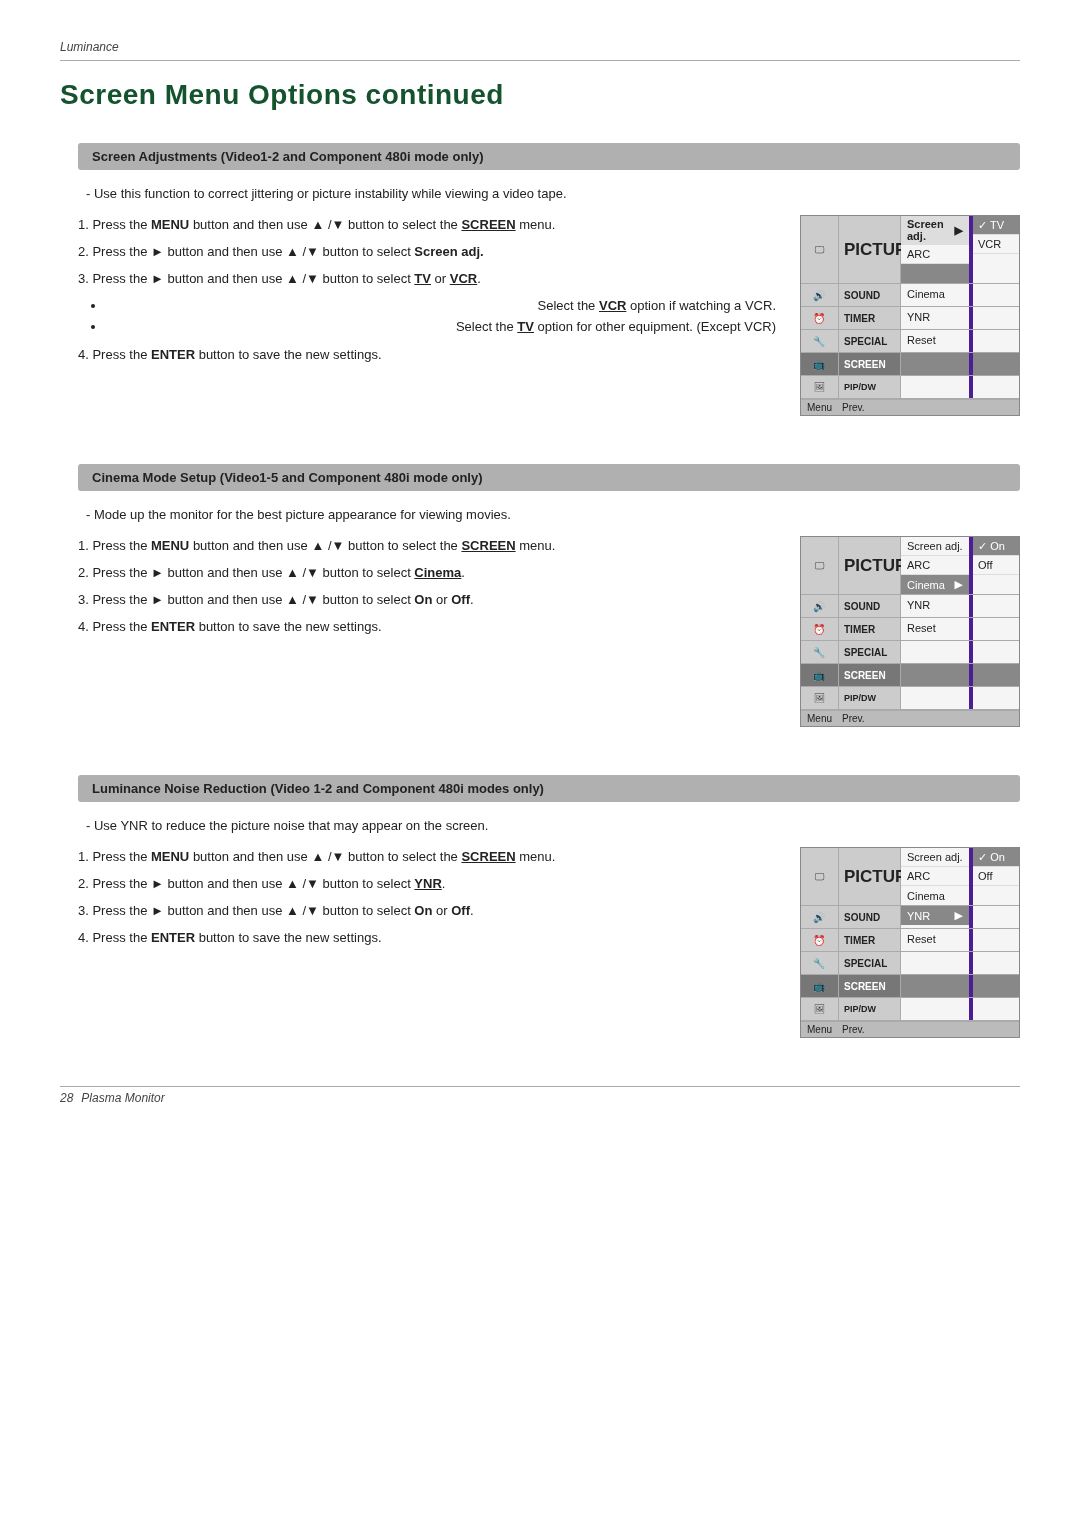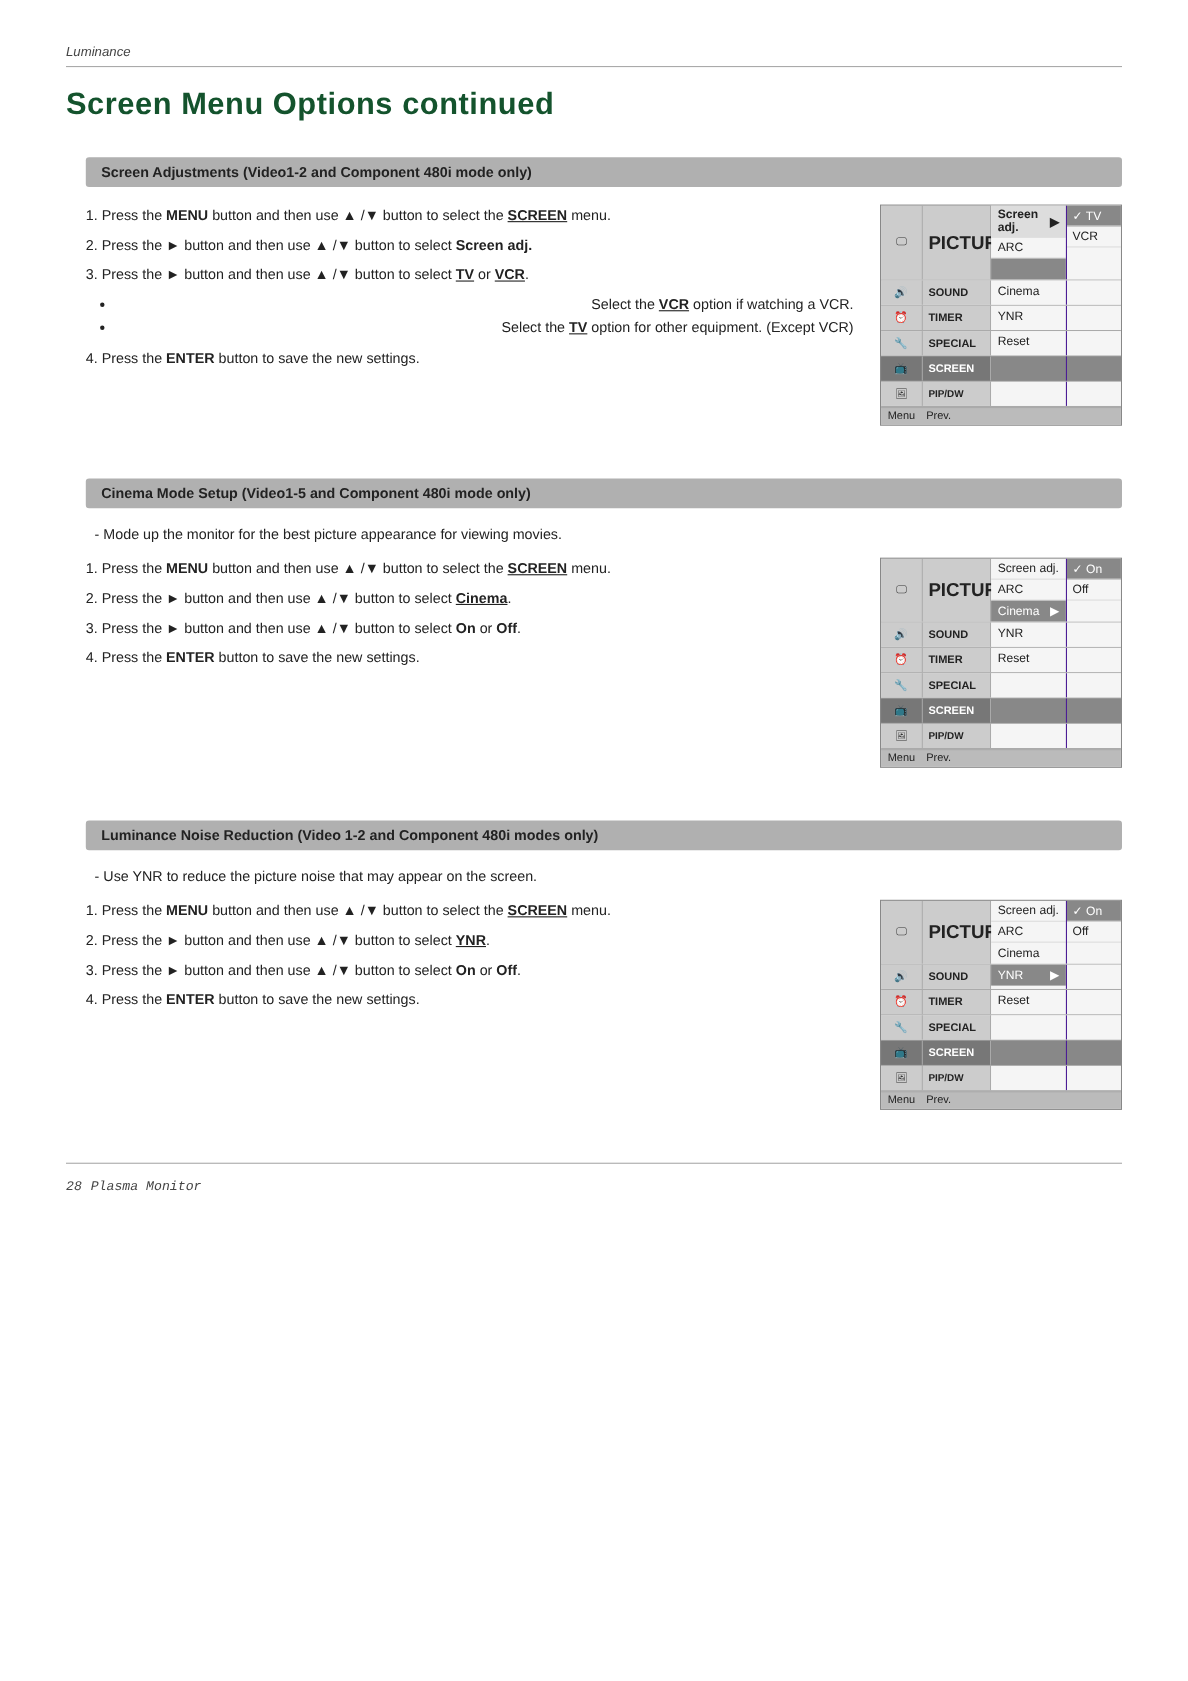--- a/index.html
+++ b/index.html
@@ -140,21 +140,21 @@
       color: #fff;
     }
     .menu-item-row.header-row {
       background: #ddd;
       font-weight: bold;
       font-size: 11px;
     }
     .menu-right-col {
       width: 50px;
       background: #f5f5f5;
-      border-left: 1px solid #4c1d95;
+      border-left: 4px solid #4c1d95;
       display: flex;
       flex-direction: column;
       font-size: 11px;
     }
     .menu-right-item {
       padding: 2px 5px;
       min-height: 19px;
       display: flex;
       align-items: center;
       border-bottom: 1px solid #ddd;
@@ -182,20 +182,21 @@
 </head>
 <body>
 
 <div class="section-label">Luminance</div>
 <hr class="top-rule">
 
 <h1 class="page-title">Screen Menu Options continued</h1>
 
 <div class="section-block">
   <div class="section-header">Screen Adjustments (Video1-2 and Component 480i mode only)</div>
+  <p class="intro-text">- Use this function to correct jittering or picture instability while viewing a video tape.</p>
   <div class="steps-and-diagram">
     <div class="steps">
       <div class="step">
         <span class="step-num">1. Press the <strong>MENU</strong> button and then use ▲ /▼ button to select the <strong><u>SCREEN</u></strong> menu.</span>
       </div>
       <div class="step">
         <span>2. Press the ► button and then use ▲ /▼ button to select <strong>Screen adj.</strong></span>
       </div>
       <div class="step">
         <span>3. Press the ► button and then use ▲ /▼ button to select <strong><u>TV</u></strong> or <strong><u>VCR</u></strong>.</span>
@@ -444,17 +445,17 @@
       </div>
       <div class="menu-bottom-bar">
         <span>Menu</span>
         <span>Prev.</span>
       </div>
     </div>
   </div>
 </div>
 
 <hr class="bottom-rule">
-<div style="display:flex; align-items:center; margin-top:14px;font-family:Liberation Mono, monospace;">
+<div style="display:flex; align-items:center; margin-top:4px;">
   <span class="footer-text">28</span>
   <span style="display:inline-block;width:8px;"></span>
   <span class="footer-text">Plasma Monitor</span>
 </div>
 
 </body></html>

